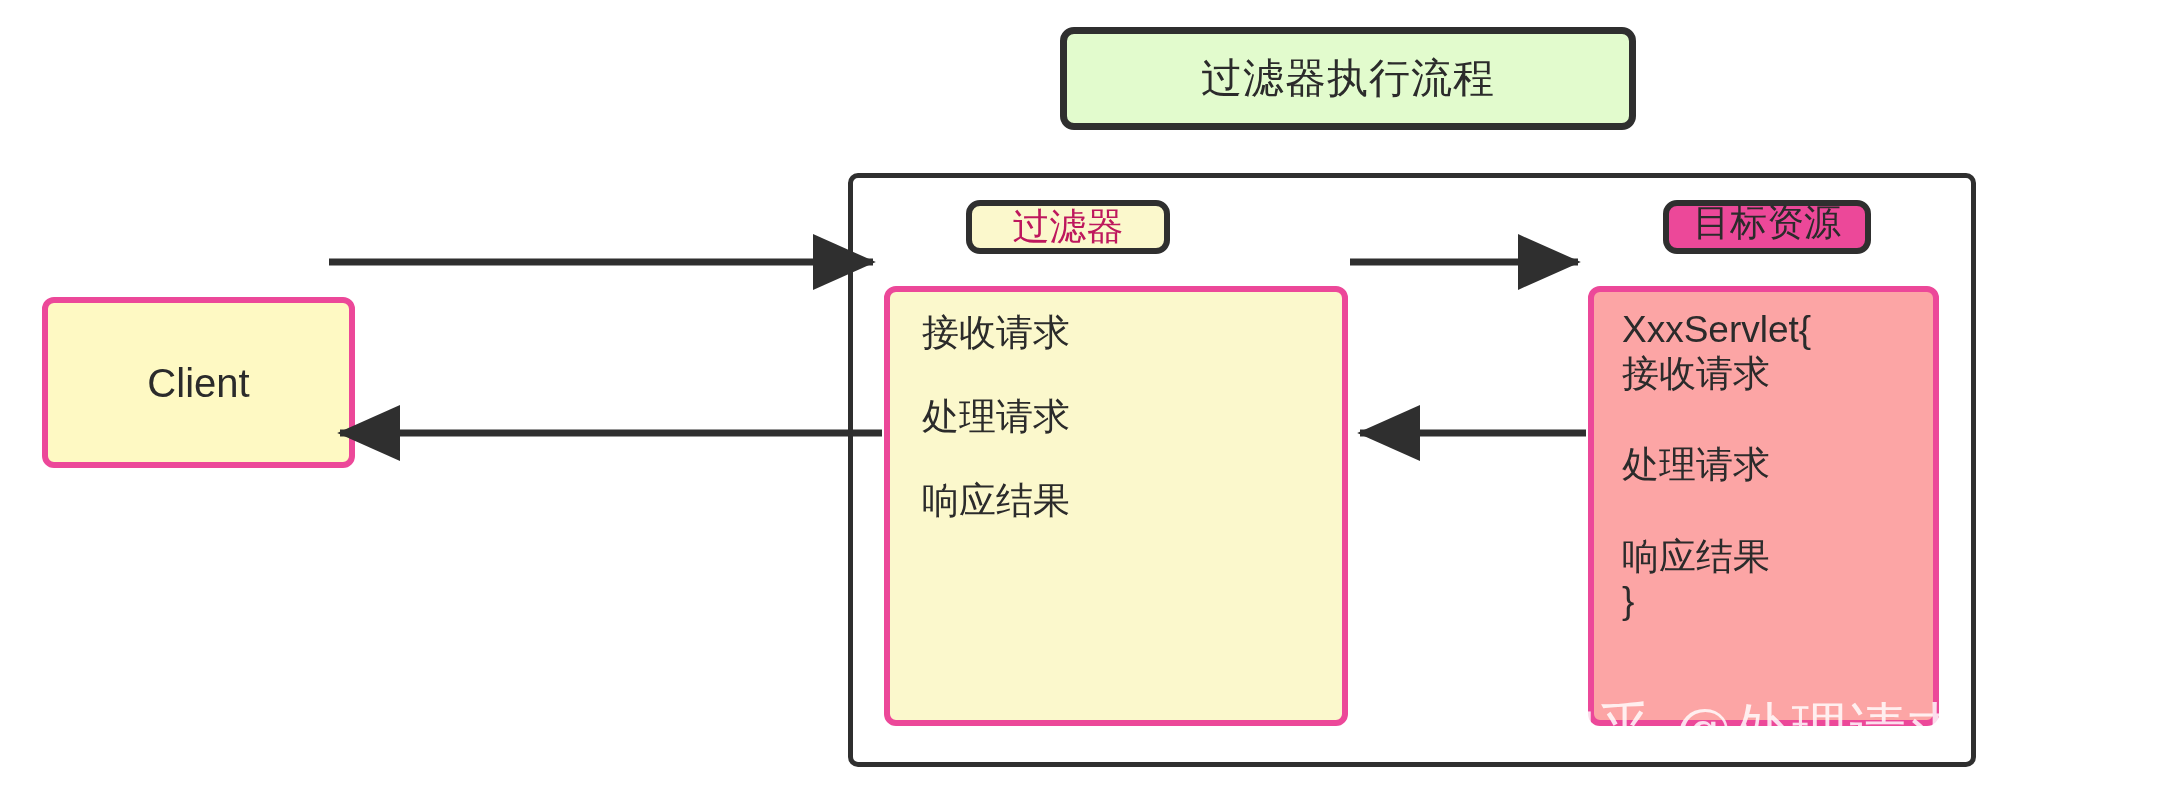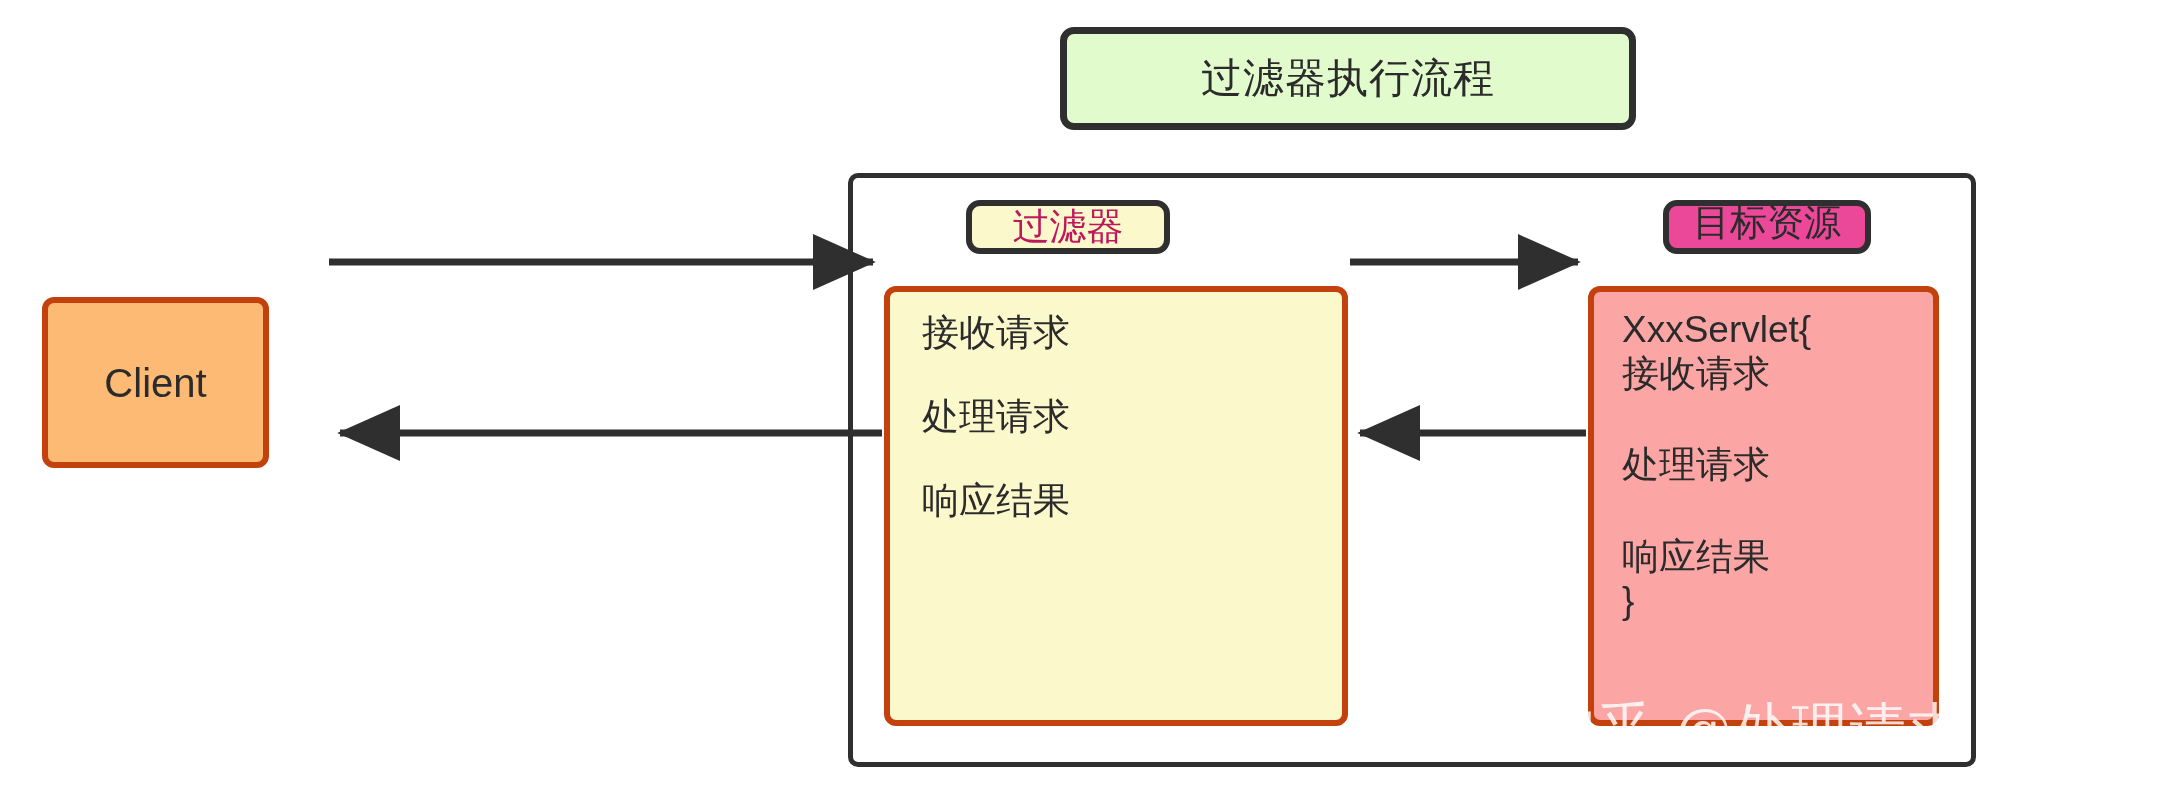--- a/index.html
+++ b/index.html
@@ -13,21 +13,21 @@
   #canvas {
     position: relative;
     width: 2163px;
     height: 812px;
     background: #ffffff;
     overflow: hidden;
   }
   .box {
     position: absolute;
     box-sizing: border-box;
-    border: 6px solid #c2410c;
+    border: 6px solid #ec4899;
     border-radius: 12px;
   }
   .label-box {
     position: absolute;
     box-sizing: border-box;
     border: 6px solid #2f2f2f;
     border-radius: 14px;
     display: flex;
     align-items: center;
     justify-content: center;
@@ -52,22 +52,22 @@
   }
 
   #outer-container {
     left: 848px; top: 173px; width: 1128px; height: 594px;
     background: #ffffff;
     border: 5px solid #2f2f2f;
     border-radius: 10px;
   }
 
   #client-box {
-    left: 42px; top: 297px; width: 227px; height: 171px;
-    background: #fdba74;
+    left: 42px; top: 297px; width: 313px; height: 171px;
+    background: #fef9c3;
   }
   #client-box .txt {
     position: absolute; left: 0; right: 0; top: 50%;
     transform: translateY(-50%);
     text-align: center;
     font-size: 40px; color: #2b2b2b;
   }
 
   #filter-label {
     left: 966px; top: 200px; width: 204px; height: 54px;

